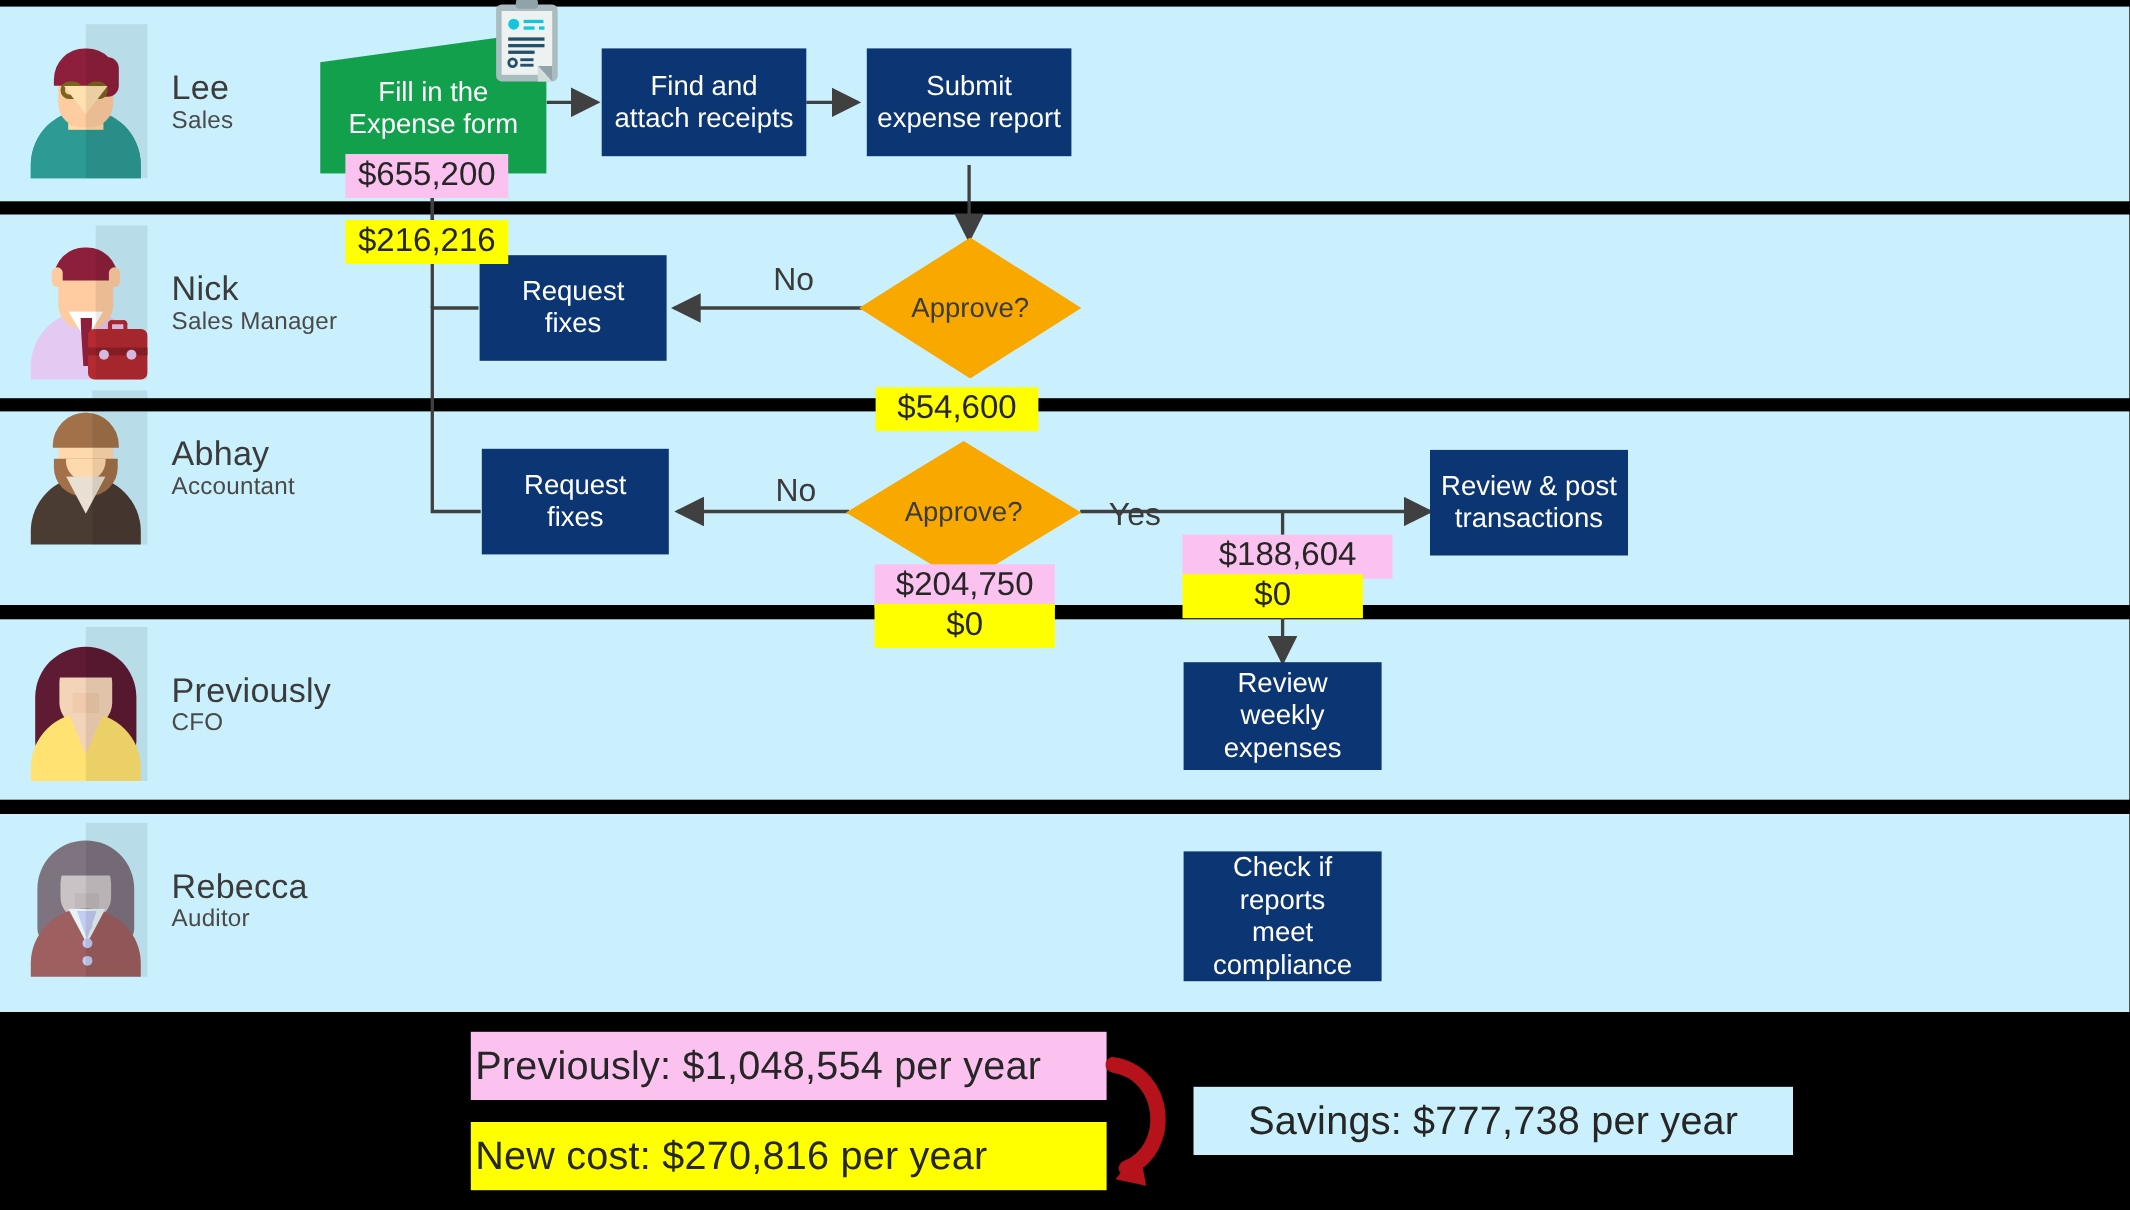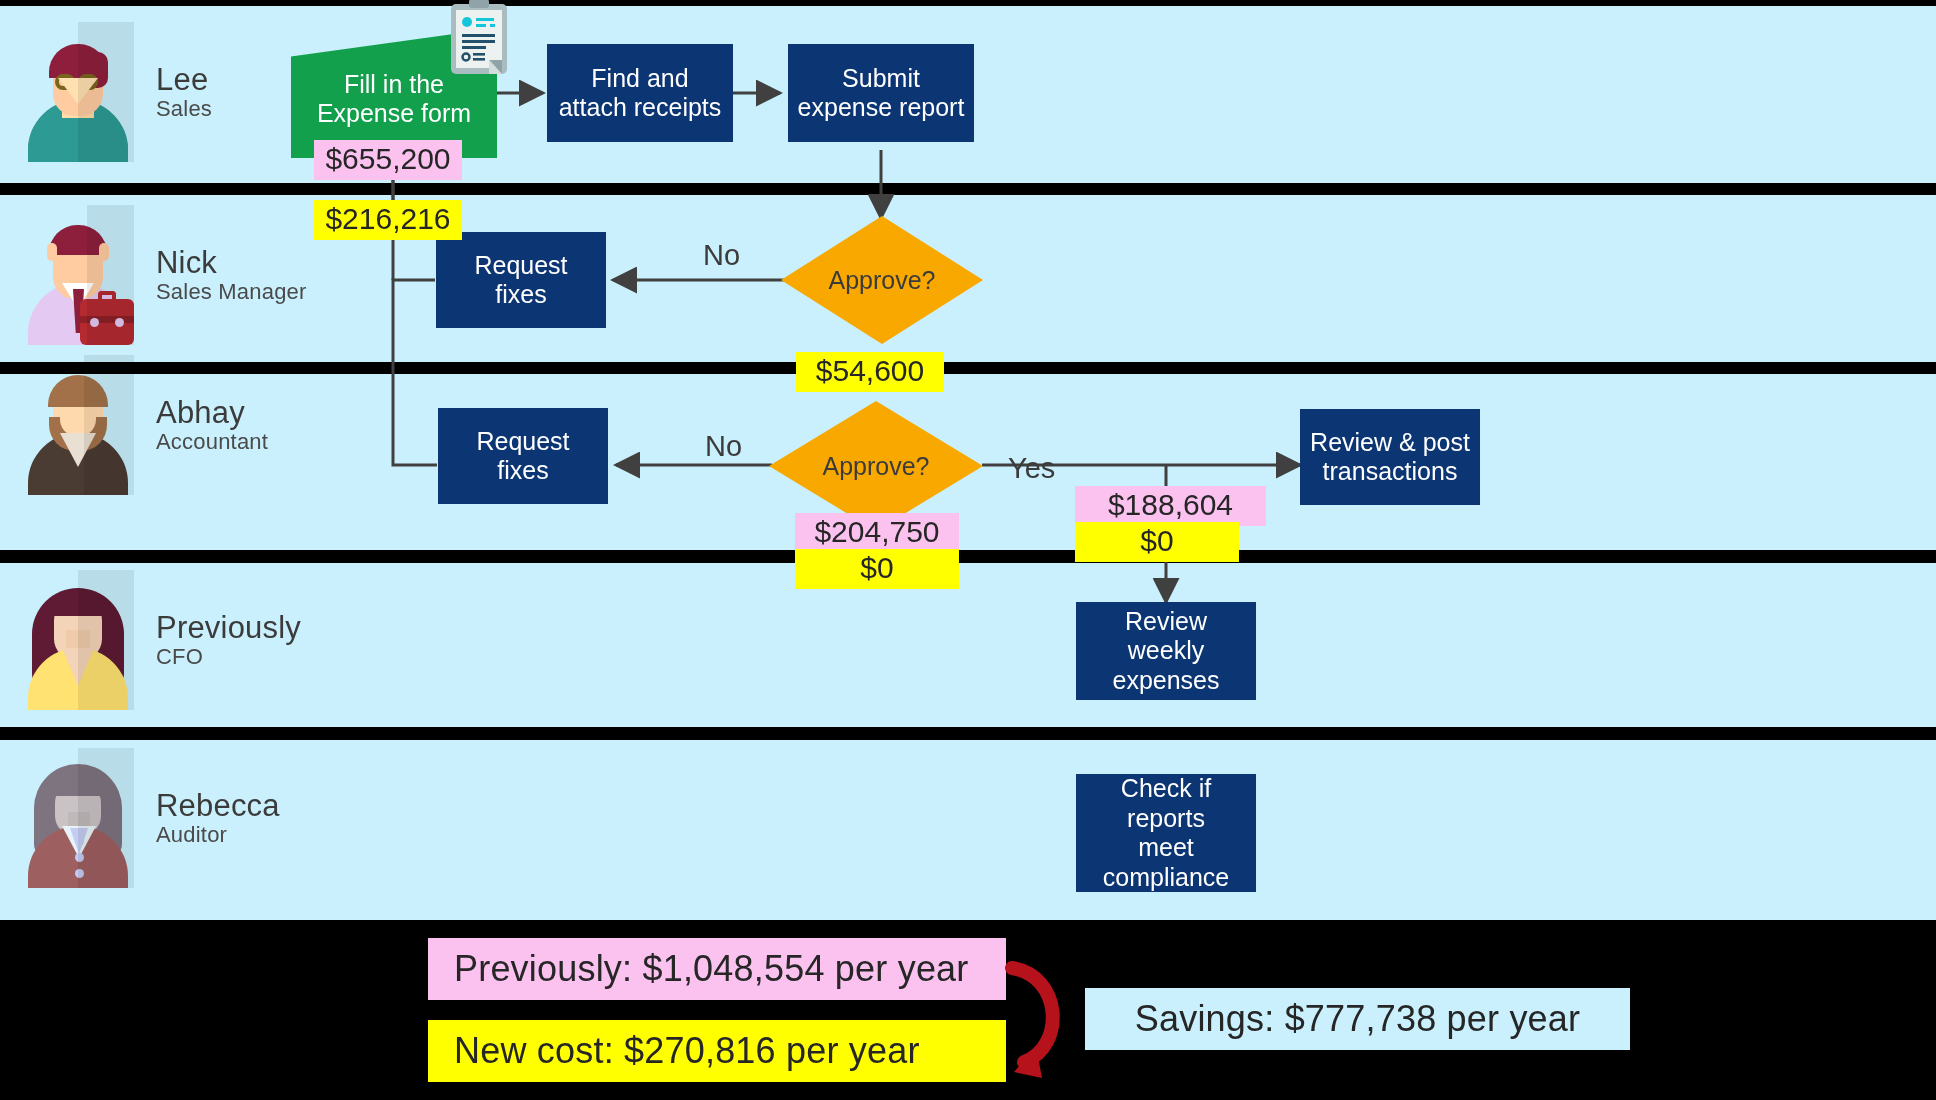--- a/index.html
+++ b/index.html
@@ -120,21 +120,21 @@
 
   
   #wires { position: absolute; left: 0; top: 0; width: 1936px; height: 1100px; pointer-events: none; }
 
   
   .sum {
     position: absolute;
     display: flex; align-items: center;
     font-size: 36px;
     color: #262626;
-    padding-left: 26px;
+    padding-left: 4px;
     white-space: nowrap;
     letter-spacing: .2px;
   }
   .sum-prev { background: #FBC2F0; }
   .sum-new  { background: #FFFF00; }
   .sum-save { background: #C9F0FC; justify-content: center; padding-left: 0; }
 
   .doc-icon { position: absolute; }
 </style>
 </head>

